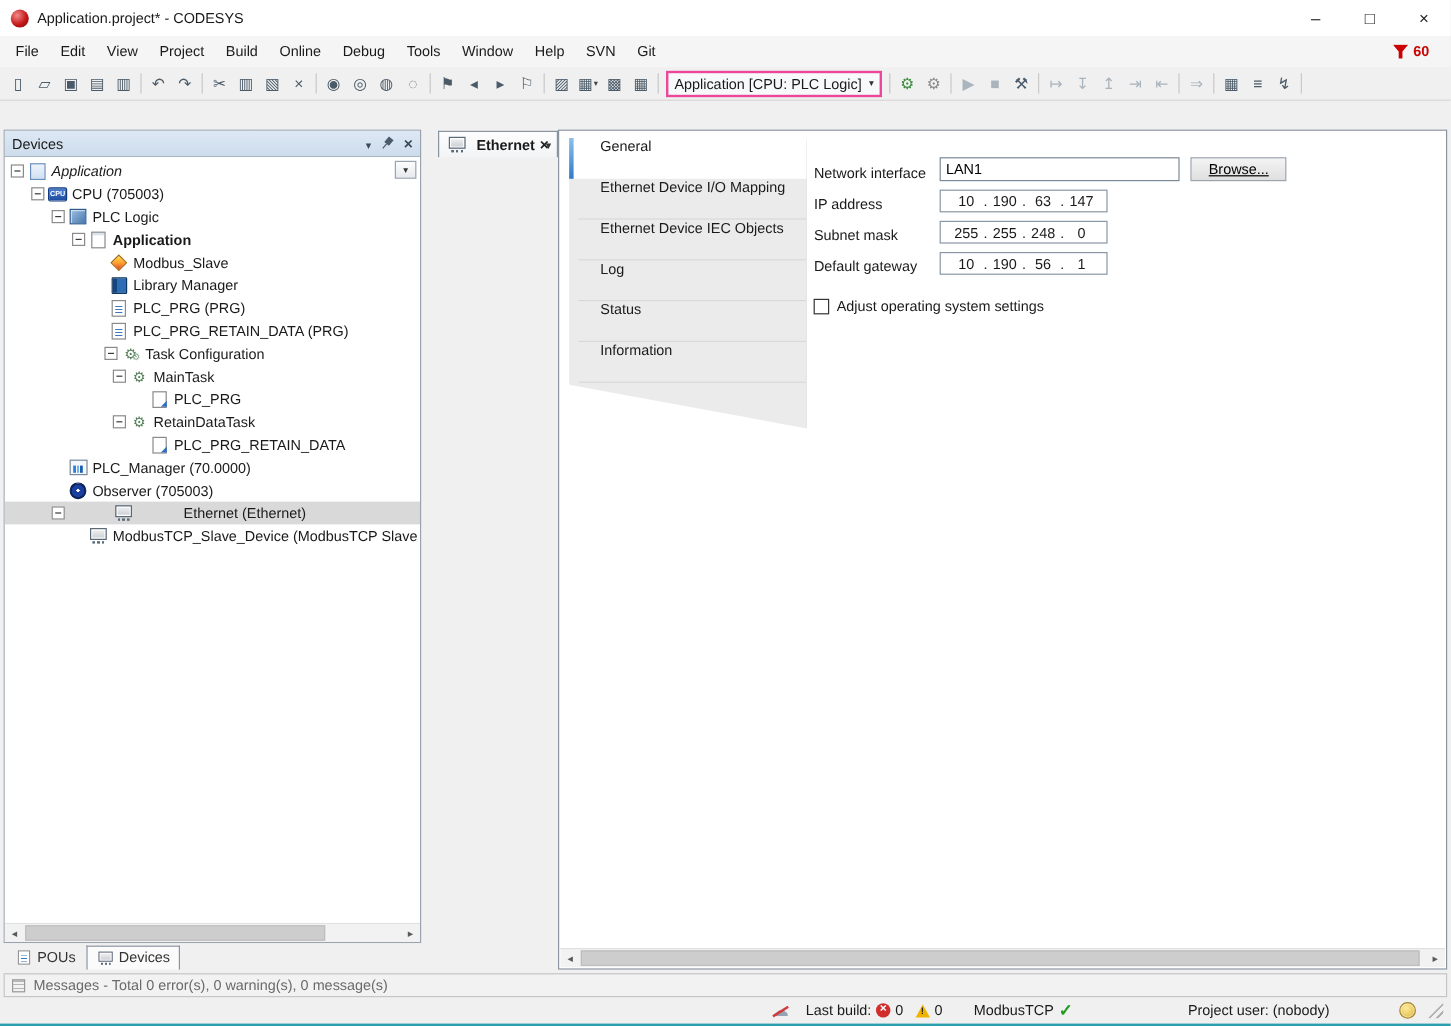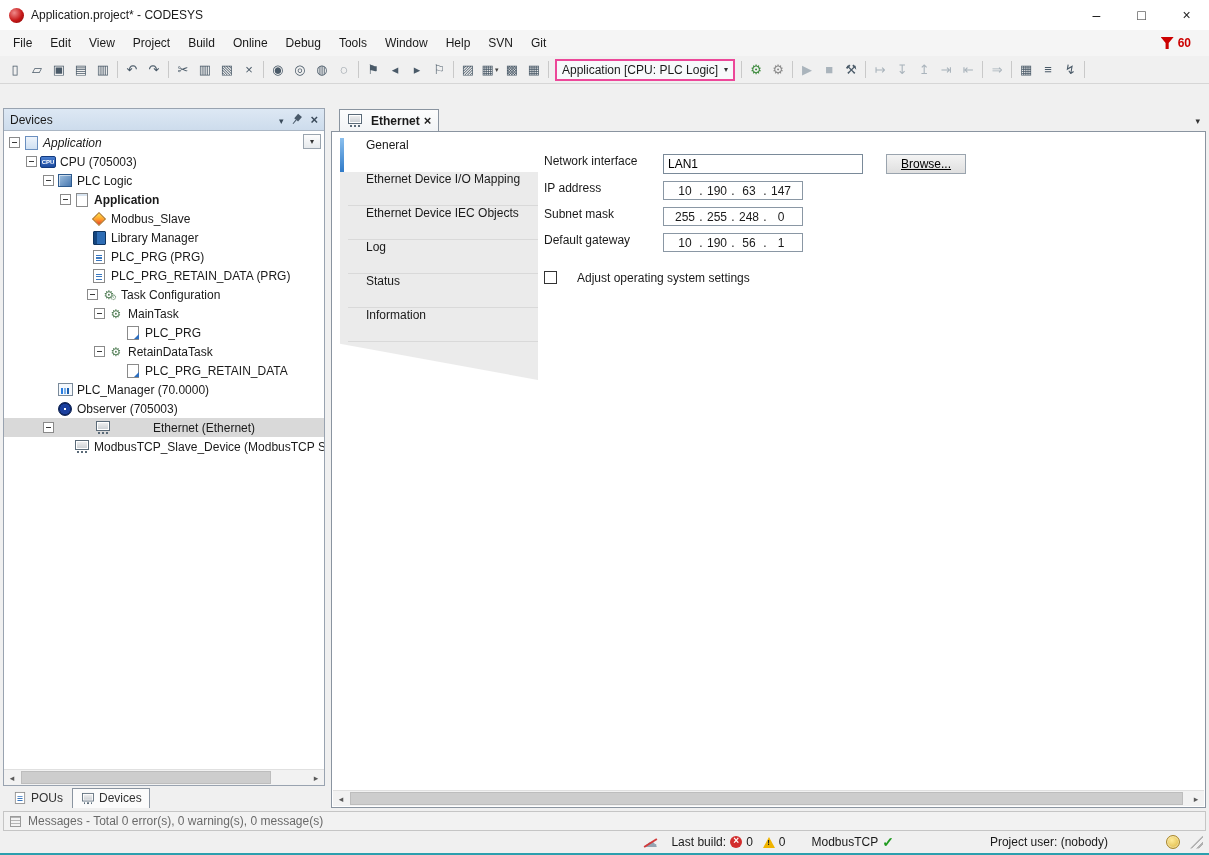--- a/index.html
+++ b/index.html
@@ -30,21 +30,21 @@
   .tb-combo { height:22px; min-width:178px; border:2px solid #ec4899; background:#f7f9fb; display:flex; align-items:center; padding:0 5px; margin:0 3px; }
   .combo-label { flex:1; }
   .combo-arrow { font-size:8px; color:#333; margin-left:6px; }
 
   .dock-gap { height:24px; flex:none; }
 
   
   .main { flex:1; display:flex; padding:0 3px; gap:6px; min-height:0; }
 
   
-  .devices-panel { width:322px; flex:none; display:flex; flex-direction:column; min-height:0; }
+  .devices-panel { width:348px; flex:none; display:flex; flex-direction:column; min-height:0; }
   .dp-box { flex:1; display:flex; flex-direction:column; border:1px solid #99a3b0; min-height:0; background:#fff; }
   .dp-header { height:22px; flex:none; background:linear-gradient(180deg,#dde8f4,#cddcec); display:flex; align-items:center; padding:0 6px; border-bottom:1px solid #aab6c4; }
   .dp-hicons { margin-left:auto; display:flex; align-items:center; gap:8px; color:#3a4a5a; }
   .dph-dd::before { content:'▾'; font-size:9px; }
   .dph-pin { width:11px; height:11px; position:relative; transform:rotate(40deg); }
   .dph-pin::before { content:''; position:absolute; left:3px; top:0; width:5px; height:6px; background:#4a5a6a; }
   .dph-pin::after { content:''; position:absolute; left:5px; top:6px; width:1px; height:5px; background:#4a5a6a; }
   .dph-close::before { content:'×'; font-size:13px; font-weight:bold; }
   .dp-tree { flex:1; background:#fff; position:relative; overflow:hidden; padding-top:2px; }
   .tree-dd { position:absolute; top:3px; right:3px; width:18px; height:15px; border:1px solid #9aa4ae; background:linear-gradient(#fdfdfd,#e6e9ec); display:flex; align-items:center; justify-content:center; }
@@ -86,40 +86,40 @@
   .dp-hscroll .sb-thumb { left:1px; width:250px; }
   .ed-hscroll .sb-thumb { left:1px; right:5px; }
 
   
   .dp-tabs { height:22px; flex:none; display:flex; align-items:center; gap:2px; padding:1px 2px 0; background:#f0f0f0; }
   .bottom-tab { height:20px; display:flex; align-items:center; gap:3px; padding:0 7px; color:#333; }
   .bottom-tab.active { background:#fbfbfb; border:1px solid #8a94a0; border-bottom:none; }
   .bottom-tab .ic { transform:scale(.85); margin-right:0; }
 
   
-  .editor { flex:1; display:flex; flex-direction:column; min-width:0; min-height:0; }
+  .editor { flex:1; display:flex; flex-direction:row; min-width:0; min-height:0; }
   .ed-tabbar { height:23px; flex:none; display:flex; align-items:flex-end; padding-left:8px; position:relative; }
   .ed-tab { height:22px; display:flex; align-items:center; gap:4px; padding:0 7px; background:linear-gradient(180deg,#fdfdfd,#f2f4f6); border:1px solid #8a94a0; border-bottom:none; }
   .ed-tab-label { font-weight:bold; }
   .ed-tab-close::before { content:'×'; font-weight:bold; font-size:13px; color:#222; }
   .ed-tab-dd { position:absolute; right:6px; bottom:4px; }
   .ed-tab-dd::before { content:'▾'; font-size:9px; color:#333; }
   .ed-body { flex:1; position:relative; background:#fff; border:1px solid #8a94a0; min-height:0; }
   .ed-hscroll { position:absolute; left:1px; right:1px; bottom:1px; }
 
   
   .side-tabs { position:absolute; top:6px; left:8px; width:198px; background:#ebebeb; clip-path:polygon(0 0,100% 0,100% 100%,0 85%); filter:drop-shadow(2px 2px 2px rgba(0,0,0,.22)); height:242px; }
   .side-tab { height:34px; display:flex; align-items:flex-start; padding-left:26px; position:relative; }
   .side-tab:not(.selected)::after { content:''; position:absolute; left:8px; right:0; bottom:0; height:1px; background:#d9d9d9; }
   .side-tab.selected { background:#fff; }
   .side-tab.selected::before { content:''; position:absolute; left:0; top:0; bottom:0; width:4px; background:linear-gradient(180deg,#8cc0ee,#2f7ac8); }
 
   
   .form { position:absolute; left:212px; top:22px; }
-  .form-row { display:flex; align-items:flex-start; margin-bottom:7px;gap:14px; }
+  .form-row { display:flex; align-items:flex-end; margin-bottom:7px; }
   .form-label { width:105px; flex:none; }
   .text-input { width:200px; height:20px; border:1px solid #7a8a99; padding:0 4px; font-family:"Liberation Sans",sans-serif; font-size:12px; background:#fff; }
   .btn { height:20px; margin-left:9px; padding:0 14px; border:1px solid #9aa4ae; background:linear-gradient(180deg,#f4f4f4,#dfdfdf); font-family:"Liberation Sans",sans-serif; font-size:12px;text-decoration:underline; }
   .ip-box { width:140px; height:19px; border:1px solid #8a97a4; background:#fff; display:flex; align-items:center; justify-content:center; }
   .ip-octet { width:27px; text-align:center; }
   .ip-dot { width:5px; text-align:center; }
   .checkbox-row { margin-top:19px; }
   .checkbox { width:13px; height:13px; border:1px solid #333; background:#fff; flex:none; margin-right:6px; }
   .cb-label { font-weight:normal; }
 

